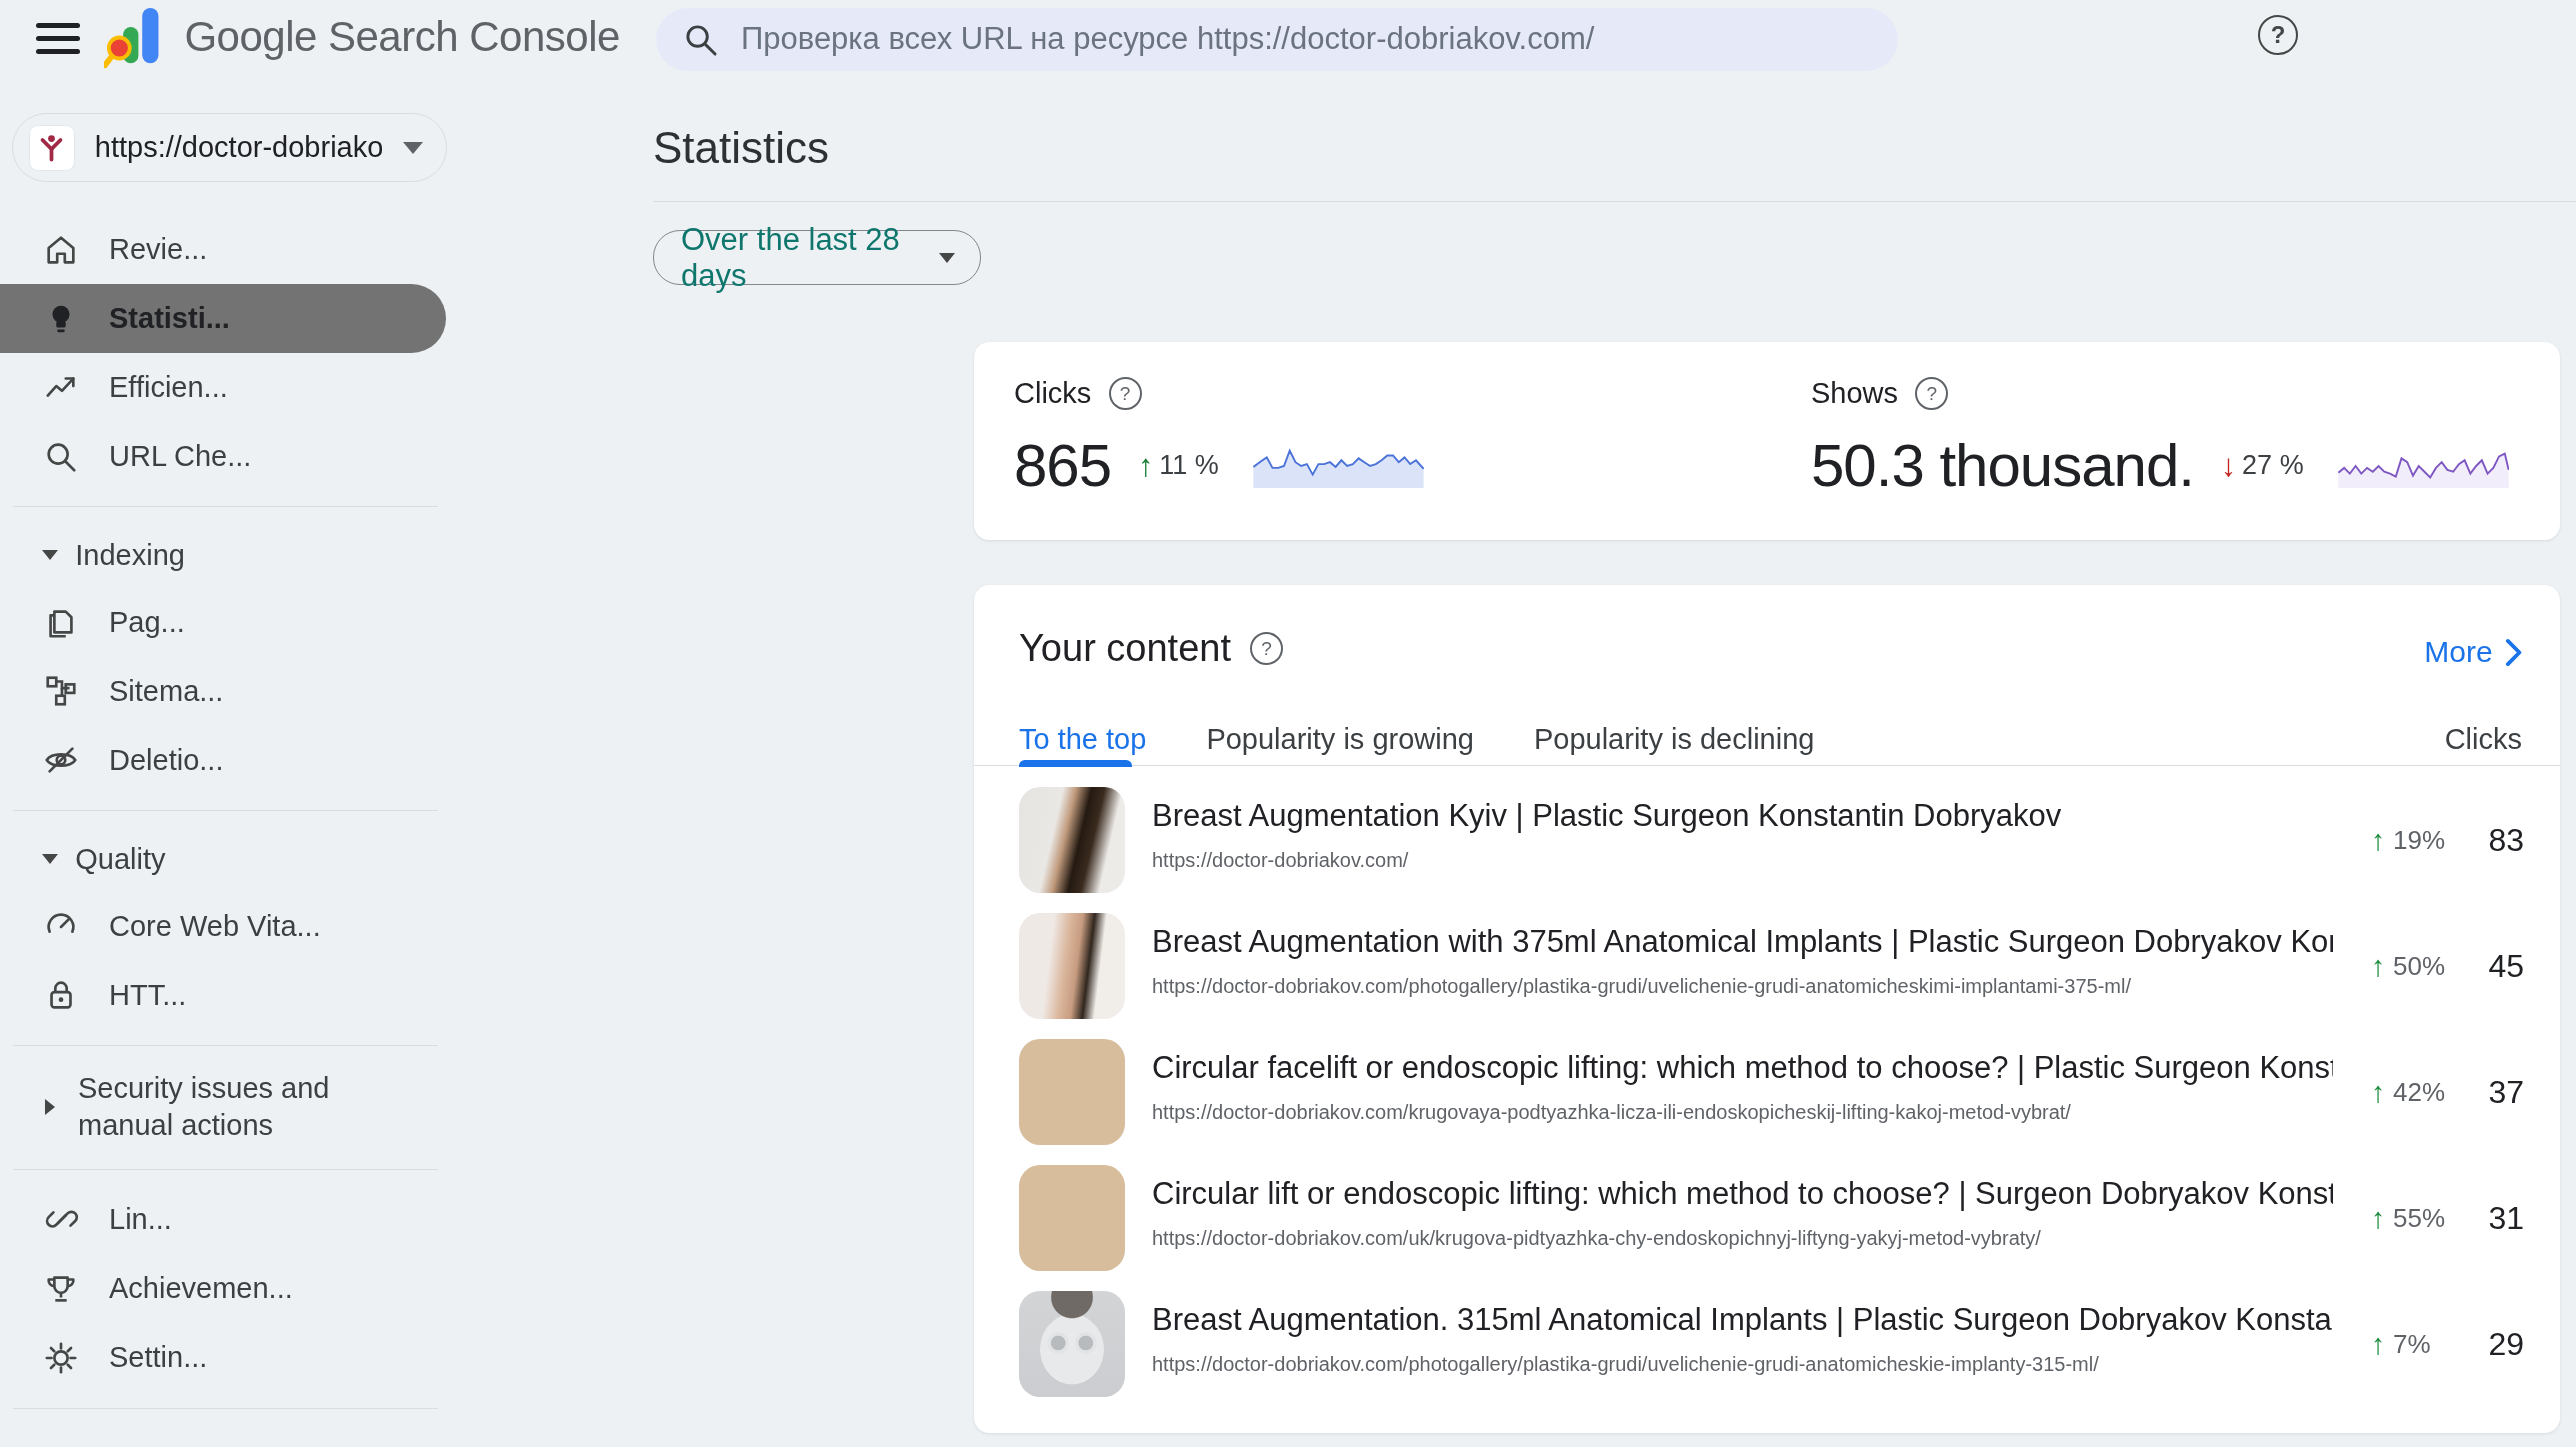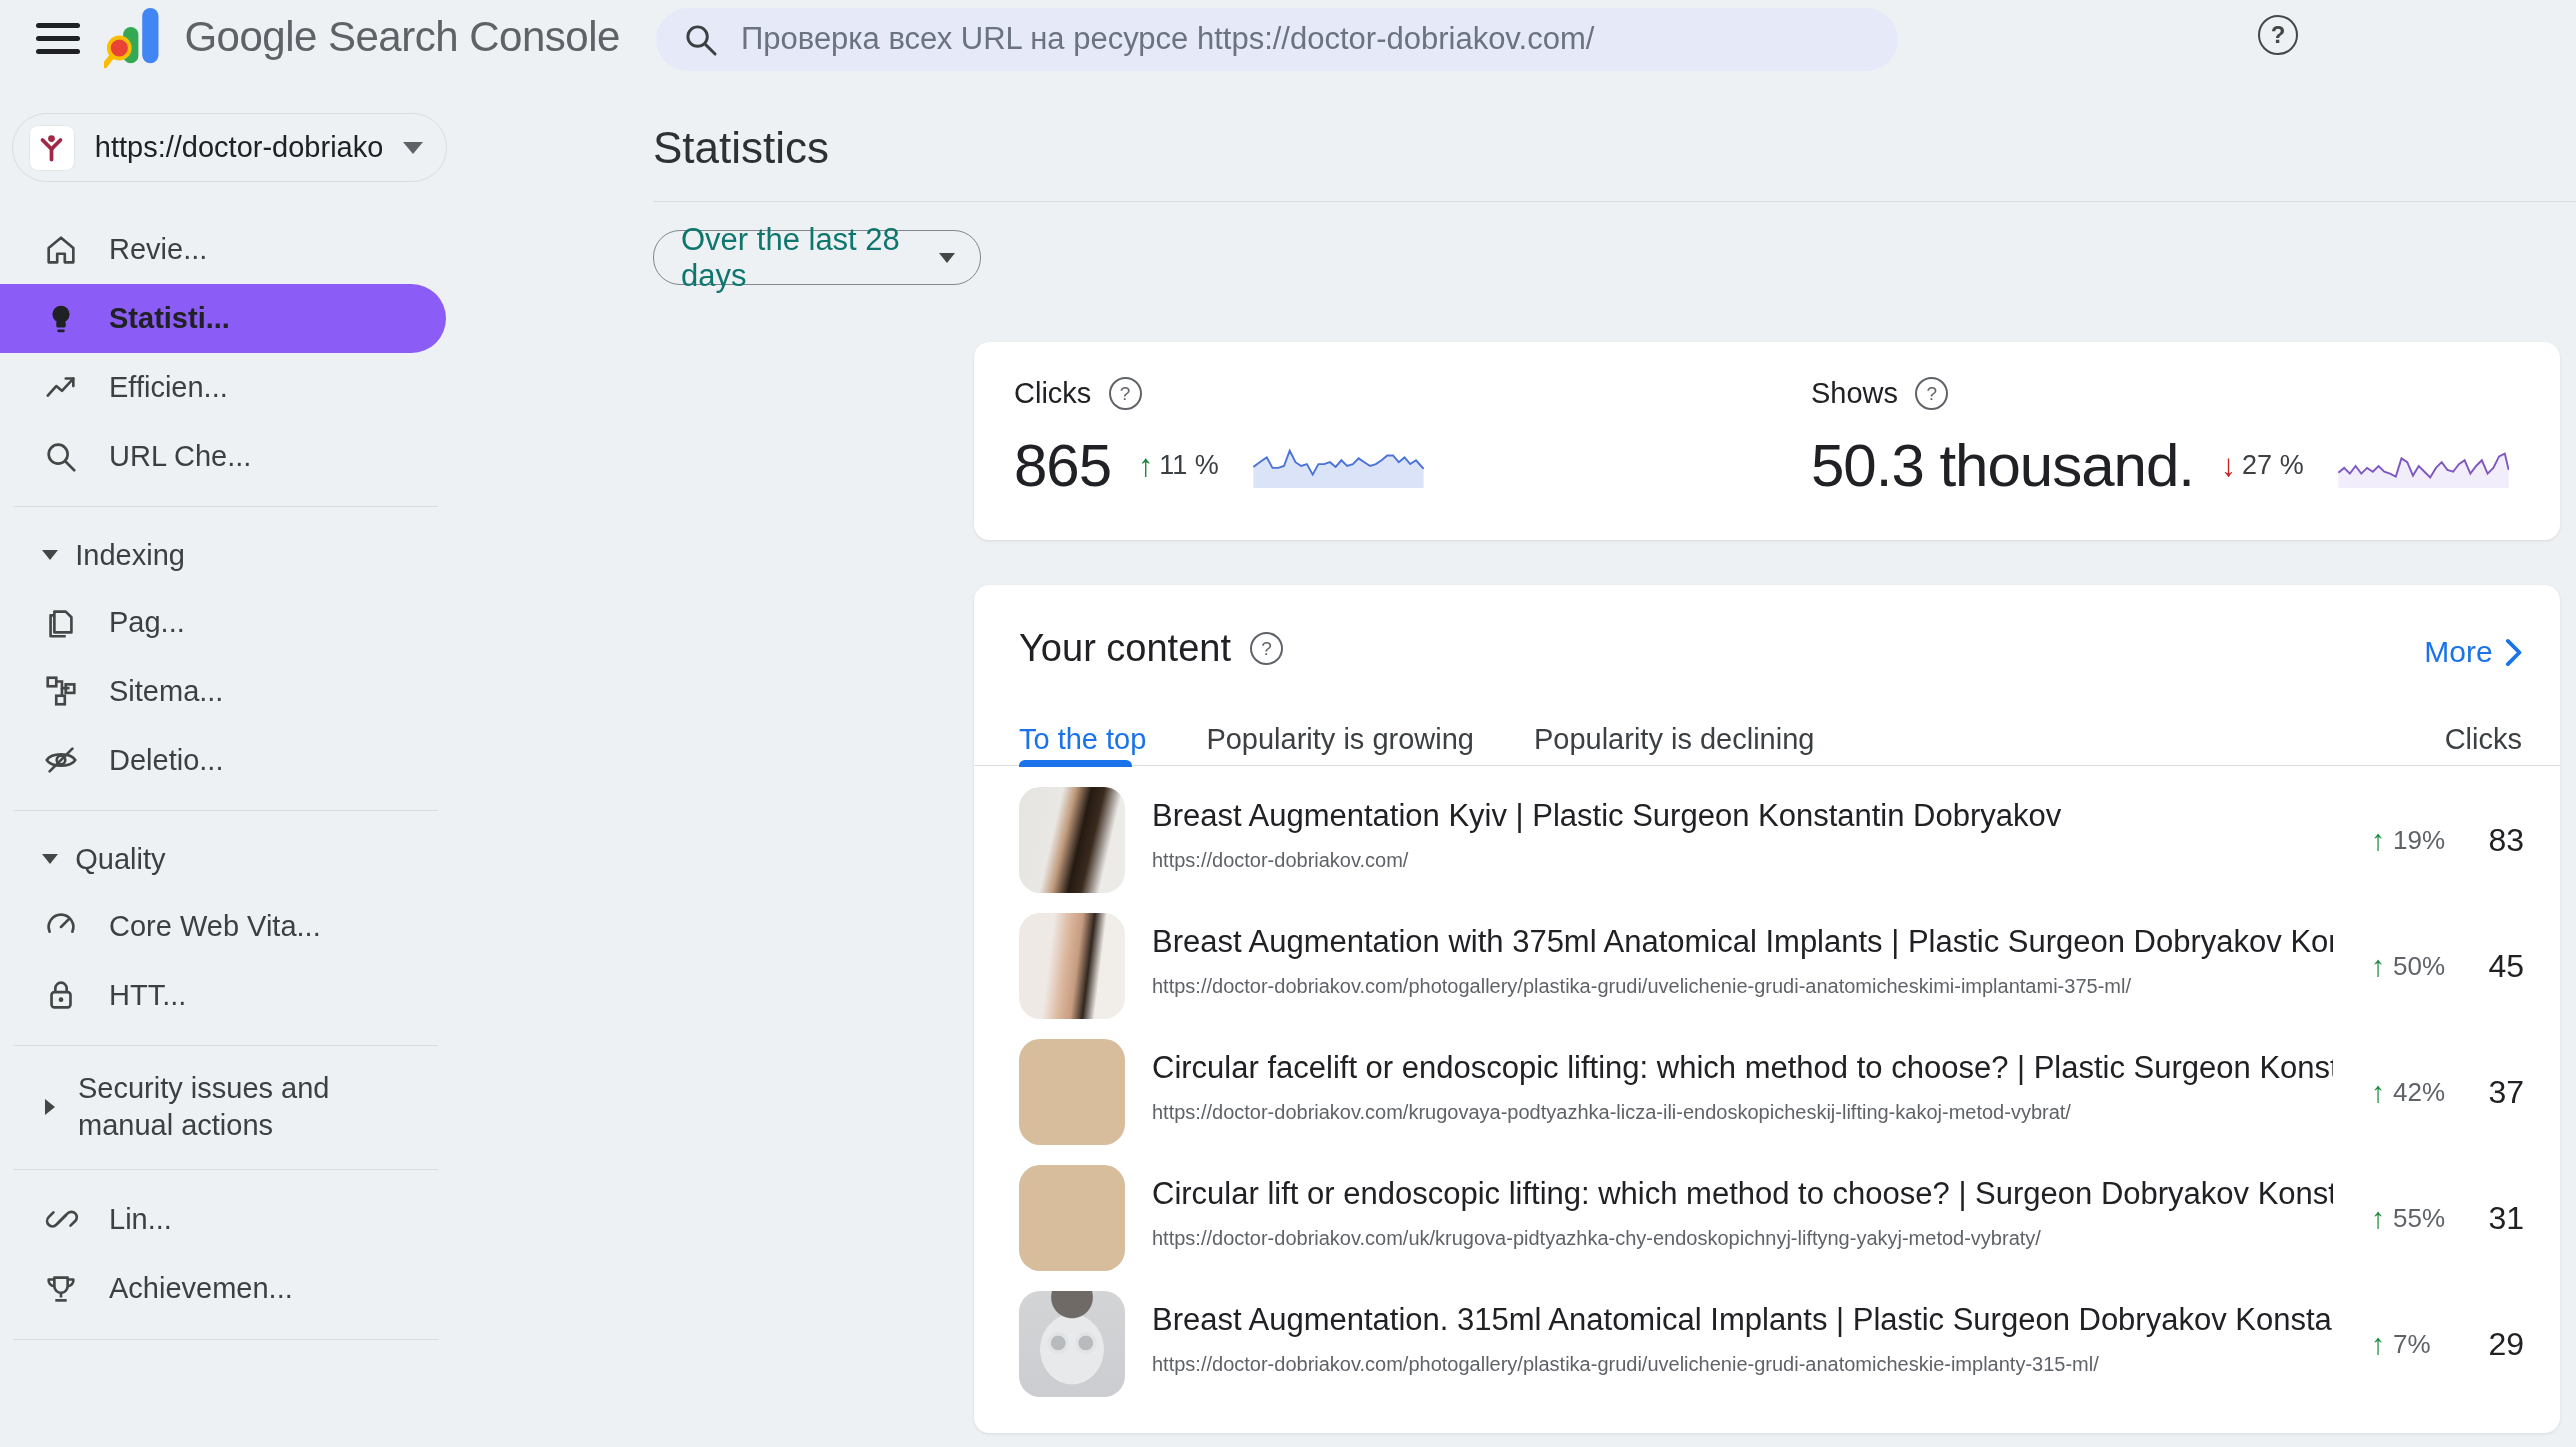--- a/index.html
+++ b/index.html
@@ -27,21 +27,21 @@
   .sidebar { position:absolute; left:0; top:113px; width:451px; }
   .property-pill { margin:0 4.8px 0 11.5px; width:435px; height:69px; border:1.4px solid #dadce0; border-radius:35px; display:flex; align-items:center; padding:0 23px 0 17.3px; gap:21px; cursor:pointer; }
   .favicon { width:44px; height:44px; background:#fff; border-radius:7.7px; display:flex; align-items:center; justify-content:center; box-shadow:0 0 0 1px rgba(0,0,0,.04); }
   .property-label { font-size:29px; color:#202124; white-space:nowrap; overflow:hidden; flex:1; }
   .caret-down { width:0; height:0; border-left:10.6px solid transparent; border-right:10.6px solid transparent; border-top:12.5px solid #5f6368; }
   .caret-down.small { border-left-width:8.6px; border-right-width:8.6px; border-top-width:10.6px; border-top-color:#444746; }
   .caret-right { width:0; height:0; border-top:8.6px solid transparent; border-bottom:8.6px solid transparent; border-left:10.6px solid #444746; }
   .nav { margin-top:33px; }
   .nav-item { height:69px; display:flex; align-items:center; padding-left:42px; gap:29px; font-size:29px; color:#3c4043; cursor:pointer; border-radius:0 35px 35px 0; margin-right:4.8px; }
   .nav-item .nicon { width:38px; height:38px; flex:0 0 38px; display:flex; align-items:center; justify-content:center; }
-  .nav-item.selected { background:#8b5cf6; color:#202124; font-weight:bold; }
+  .nav-item.selected { background:#737373; color:#202124; font-weight:bold; }
   .nav-divider { border:none; border-top:1.4px solid #dadce0; margin:15.4px 13.4px 15.4px 13.4px; }
   .section-head { height:65px; display:flex; align-items:center; padding-left:42px; gap:17.3px; font-size:29px; color:#3c4043; cursor:pointer; }
   .nav-item.two-line { height:92px; line-height:1.3; }
   .nav-item.two-line .label2 { white-space:normal; width:317px; }
   
   .page-title { position:absolute; left:653px; top:123px; font-size:44px; color:#2d3134; }
   .title-divider { position:absolute; left:653px; top:201px; right:0; border-top:1.4px solid #dadce0; }
   .range-pill { position:absolute; left:653px; top:230px; width:328px; height:55px; border:1.4px solid #80868b; border-radius:27px; display:flex; align-items:center; justify-content:space-between; padding:0 25px 0 27px; cursor:pointer; background:transparent; }
   .range-label { font-size:31px; color:#0f766e; }
   .card { position:absolute; background:#fff; border-radius:15.4px; box-shadow:0 1px 2.9px rgba(60,64,67,.12); }
@@ -277,20 +277,38 @@
           <path d="M12 7 H26 V16 a7 7 0 0 1-14 0 Z"></path>
             <path d="M12 9 H6 a6 6 0 0 0 6 7"></path>
             <path d="M26 9 H32 a6 6 0 0 1-6 7"></path>
           <line x1="19" y1="23" x2="19" y2="28"></line>
             <line x1="13" y1="31" x2="25" y2="31"></line>
         </svg>
       </span>
       <span>Achievemen...</span>
     </div>
 
+    <div class="nav-item">
+      <span class="nicon">
+        <svg width="36" height="36" viewBox="0 0 38 38" fill="none" stroke="#444746" stroke-width="2.8">
+          <circle cx="19" cy="19" r="7"></circle>
+          <g stroke-linecap="round">
+            <line x1="19" y1="4" x2="19" y2="9"></line>
+              <line x1="19" y1="29" x2="19" y2="34"></line>
+            <line x1="4" y1="19" x2="9" y2="19"></line>
+              <line x1="29" y1="19" x2="34" y2="19"></line>
+            <line x1="8.4" y1="8.4" x2="11.9" y2="11.9"></line>
+              <line x1="26.1" y1="26.1" x2="29.6" y2="29.6"></line>
+            <line x1="8.4" y1="29.6" x2="11.9" y2="26.1"></line>
+              <line x1="26.1" y1="11.9" x2="29.6" y2="8.4"></line>
+          </g>
+        </svg>
+      </span>
+      <span>Settin...</span>
+    </div>
 
     <hr class="nav-divider">
   </div>
 </div>
 
 <div class="page-title">Statistics</div>
 <div class="title-divider"></div>
 
 <div class="range-pill">
   <span class="range-label">Over the last 28 days</span>

